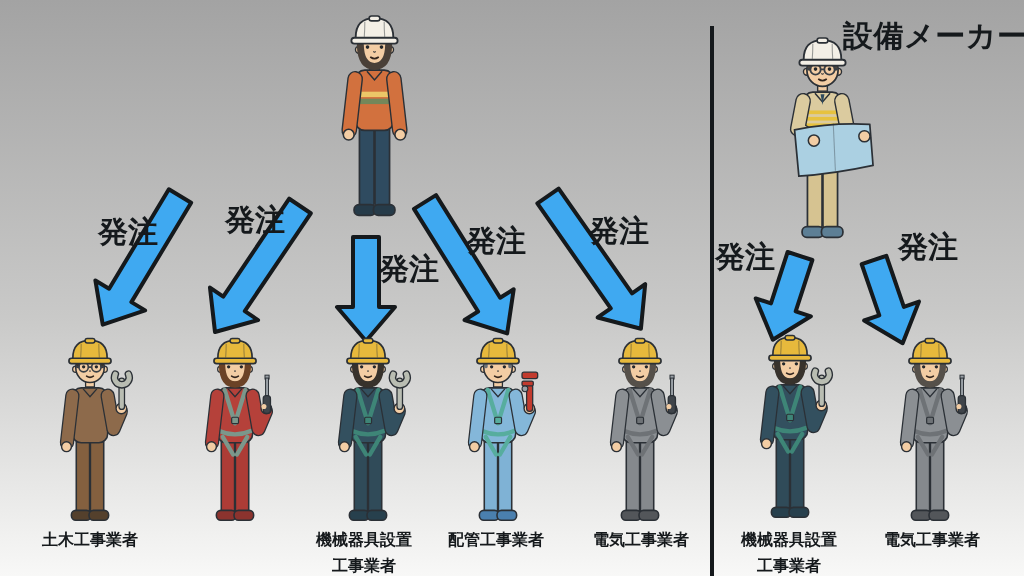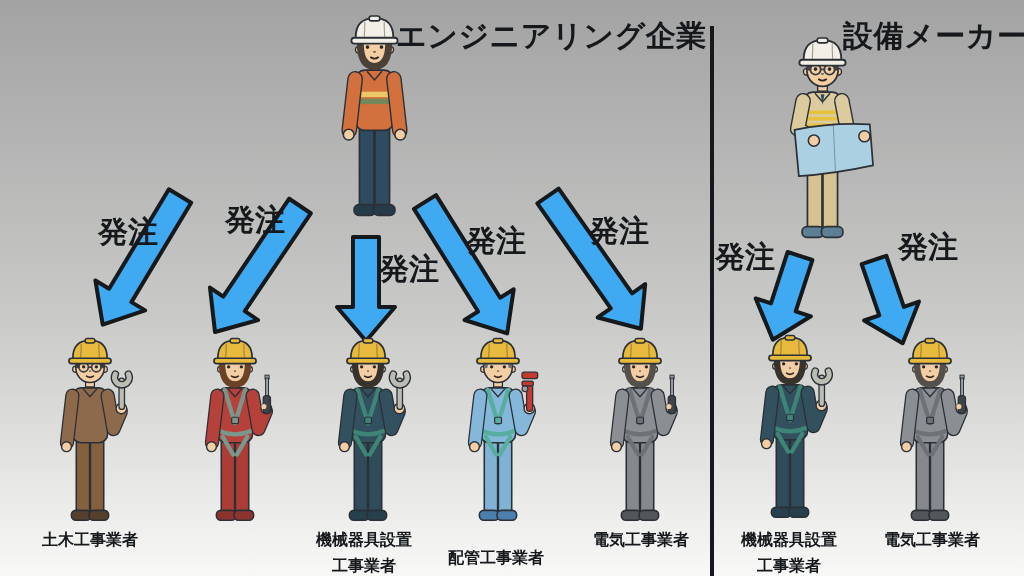--- a/index.html
+++ b/index.html
@@ -15,21 +15,20 @@
   .arrow{position:absolute;z-index:1}
   .arrow svg{display:block;overflow:visible}
 </style>
 </head>
 <body>
 
 <div class="stage" id="stage">
 
   <div class="divider"></div>
 
-  <div class="title" style="left:396px;top:16px">エンジニアリング企業</div>
   <div class="title" style="left:843px;top:16px">設備メーカー</div>
 
   <div class="order-label" style="left:98px;top:212px">発注</div>
   <div class="order-label" style="left:225px;top:200px">発注</div>
   <div class="order-label" style="left:379px;top:249px">発注</div>
   <div class="order-label" style="left:466px;top:221px">発注</div>
   <div class="order-label" style="left:589px;top:211px">発注</div>
   <div class="order-label" style="left:715px;top:237px">発注</div>
   <div class="order-label" style="left:898px;top:227px">発注</div>
 
@@ -411,21 +410,21 @@
       </svg>
     </div>
 
   <div class="c-label" style="left:10px;top:527px;width:160px">
     <div>土木工事業者</div>
   </div>
   <div class="c-label" style="left:284px;top:527px;width:160px">
     <div>機械器具設置</div>
     <div>工事業者</div>
   </div>
-  <div class="c-label" style="left:416px;top:545px;width:160px">
+  <div class="c-label" style="left:416px;top:527px;width:160px">
     <div>配管工事業者</div>
   </div>
   <div class="c-label" style="left:569px;top:527px;width:144px">
     <div>電気工事業者</div>
   </div>
   <div class="c-label" style="left:714px;top:527px;width:150px">
     <div>機械器具設置</div>
     <div>工事業者</div>
   </div>
   <div class="c-label" style="left:857px;top:527px;width:150px">

